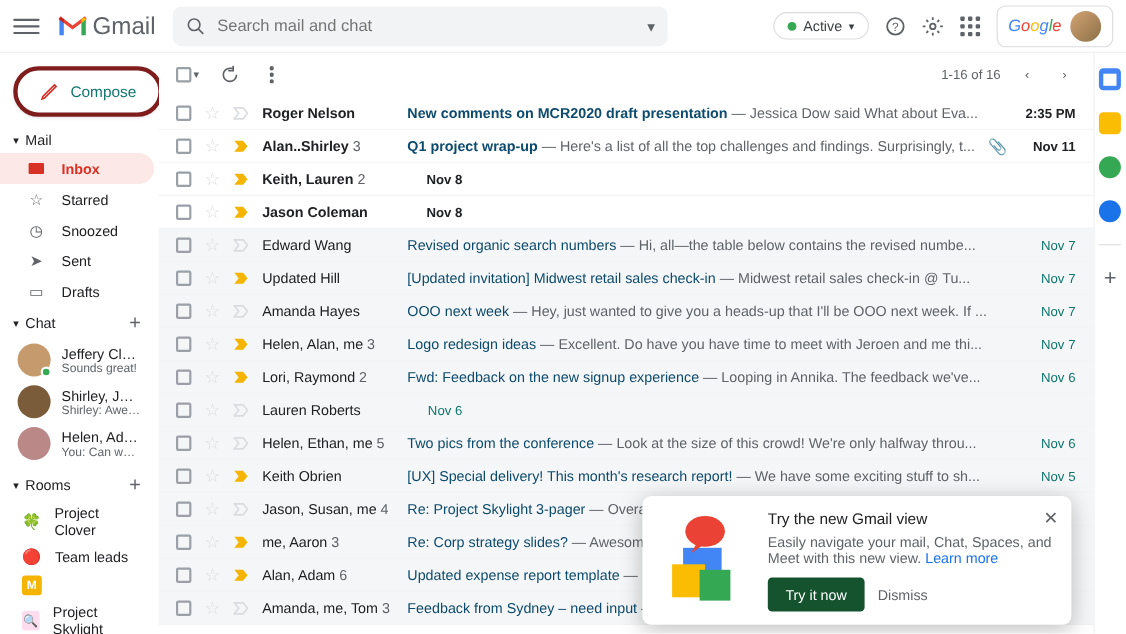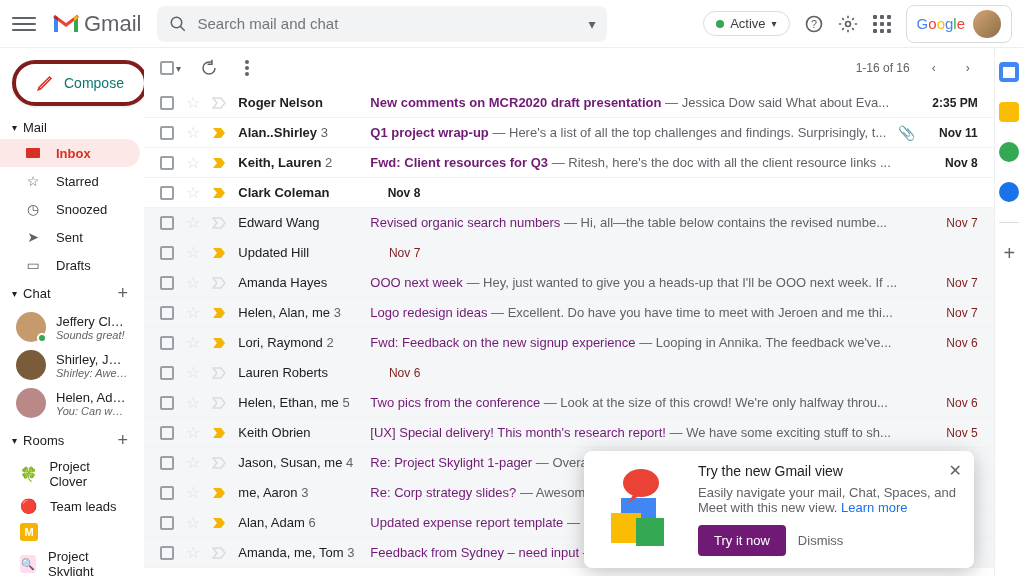--- a/index.html
+++ b/index.html
@@ -11,70 +11,70 @@
 .logo-m { font-weight:500; }
 .search { flex:0 0 450px; height:36px; background:#f1f3f4; border-radius:8px; display:flex; align-items:center; padding:0 12px; gap:10px; color:#5f6368; }
 .search input { border:none; background:transparent; flex:1; font-size:15px; outline:none; color:#5f6368; }
 .search .chev { margin-left:auto; }
 .hdr-right { margin-left:auto; display:flex; align-items:center; gap:14px;text-align:right; }
 .active-chip { border:1px solid #dadce0; border-radius:16px; padding:4px 12px; display:flex; align-items:center; gap:6px; font-size:13px; color:#3c4043; }
 .dot-g { width:8px; height:8px; background:#34a853; border-radius:50%; }
 .icn { width:20px; height:20px; color:#5f6368; cursor:pointer; display:flex; align-items:center; justify-content:center; }
 .apps-grid { display:grid; grid-template-columns:repeat(3,4px); grid-template-rows:repeat(3,4px); gap:3px; }
 .apps-grid div { background:#5f6368; border-radius:1px; }
-.google-box { border:1px solid #dadce0; border-radius:8px; padding:4px 10px; display:flex; align-items:center; gap:8px; }
+.google-box { border:1px solid #dadce0; border-radius:8px; padding:4px 10px; display:flex; align-items:center; gap:8px;font-style:italic; }
 .avatar { width:28px; height:28px; border-radius:50%; background:linear-gradient(135deg,#d4a574,#8b6f47); }
 .main { display:flex; height:528px; }
 .sidebar { width:200px; padding:8px 4px 8px 0; overflow-y:auto; }
 .compose { margin:4px 0 10px 12px; display:inline-flex; align-items:center; gap:10px; padding:10px 20px; border:4px solid #7f1d1d; border-radius:24px; box-shadow:0 1px 3px rgba(60,64,67,.15); cursor:pointer; color:#0f766e; font-weight:500; }
 .sect-hdr { display:flex; align-items:center; padding:4px 12px; color:#202124; font-weight:500; font-size:13px; cursor:pointer; }
 .sect-hdr .chev { margin-right:6px; font-size:10px; }
 .sect-hdr .plus { margin-left:auto; font-size:18px; color:#5f6368; }
 .nav-item { display:flex; align-items:center; gap:14px; padding:4px 12px 4px 24px; border-radius:0 16px 16px 0; cursor:pointer; font-size:13px; color:#202124; height:28px; }
 .nav-item.active { background:#fce8e6; color:#d93025; font-weight:600; }
 .nav-item .ni { width:18px; display:flex; justify-content:center; color:#5f6368; font-size:14px; }
 .nav-item.active .ni { color:#d93025; }
 .chat-item { display:flex; align-items:center; gap:10px; padding:4px 12px 4px 16px; cursor:pointer; }
 .chat-av { width:30px; height:30px; border-radius:50%; background:#888; flex-shrink:0; position:relative; }
 .chat-av .pres { position:absolute; bottom:-1px; right:-1px; width:10px; height:10px; background:#34a853; border:2px solid #fff; border-radius:50%; }
 .chat-txt { overflow:hidden; }
 .chat-txt .nm { font-size:13px; font-weight:500; white-space:nowrap; overflow:hidden; text-overflow:ellipsis; }
-.chat-txt .sn { font-size:11px; color:#5f6368; white-space:nowrap; overflow:hidden; text-overflow:ellipsis;font-style:italic; }
+.chat-txt .sn { font-size:11px; color:#5f6368; white-space:nowrap; overflow:hidden; text-overflow:ellipsis; }
 .room-item { display:flex; align-items:center; gap:12px; padding:4px 12px 4px 20px; cursor:pointer; font-size:13px; }
 .room-ic { width:18px; height:18px; display:flex; align-items:center; justify-content:center; font-size:14px; }
 .content { flex:1; display:flex; flex-direction:column; border-left:0; }
 .toolbar { height:40px; display:flex; align-items:center; padding:0 16px; gap:18px; color:#5f6368; }
 .toolbar .right { margin-left:auto; display:flex; align-items:center; gap:14px; font-size:12px; }
 .cbx { width:14px; height:14px; border:2px solid #9aa0a6; border-radius:2px; cursor:pointer; }
 .cbx-wrap { display:flex; align-items:center; gap:2px; }
 .emails { flex:1; overflow-y:auto; }
 .email-row { display:flex; align-items:center; padding:0 16px; height:30px; border-bottom:1px solid #f1f3f4; cursor:pointer; gap:12px; }
 .email-row.unread { background:#fff; }
 .email-row.read { background:#f5f6f7; }
 .email-row .star { color:#dadce0; cursor:pointer; font-size:16px; }
 .email-row .imp { width:14px; }
 .email-row .imp.y svg { fill:#f4b400; }
 .email-row .imp.n svg { fill:none; stroke:#dadce0; stroke-width:1.5; }
 .email-row .sender { width:120px; font-size:13px; white-space:nowrap; overflow:hidden; text-overflow:ellipsis; }
 .email-row.unread .sender { font-weight:700; }
 .email-row .subj-wrap { flex:1; font-size:13px; white-space:nowrap; overflow:hidden; text-overflow:ellipsis; color:#5f6368; }
-.email-row .subj { color:#701a75; }
+.email-row .subj { color:#0c4a6e; }
 .email-row.unread .subj { font-weight:700; }
 .email-row .attach { color:#5f6368; font-size:14px; }
-.email-row .date { width:50px; text-align:right; font-size:12px; color:#7f1d1d; }
+.email-row .date { width:50px; text-align:right; font-size:12px; color:#0f766e; }
 .email-row.unread .date { font-weight:700; color:#202124; }
 .rightbar { width:42px; border-left:1px solid #eee; display:flex; flex-direction:column; align-items:center; gap:20px; padding-top:14px; }
 .rb-ic { width:20px; height:20px; border-radius:4px; cursor:pointer; }
 .popup { position:absolute; bottom:8px; right:50px; width:390px; background:#fff; border-radius:8px; box-shadow:0 4px 20px rgba(0,0,0,.25); display:flex; padding:12px; gap:12px; }
 .popup-img { width:90px; height:90px; display:flex; align-items:center; justify-content:center; }
 .popup-body { flex:1; font-size:13px; color:#5f6368; }
 .popup-body .ttl { color:#202124; font-weight:500; font-size:14px; margin-bottom:6px; }
 .popup-body a { color:#1a73e8; text-decoration:none; }
 .popup-actions { margin-top:10px; display:flex; gap:12px; align-items:center; }
-.btn-primary { background:#701a75; color:#fff; border:none; padding:8px 16px; border-radius:4px; font-size:13px; cursor:pointer; }
+.btn-primary { background:#14532d; color:#fff; border:none; padding:8px 16px; border-radius:4px; font-size:13px; cursor:pointer; }
 .btn-text { color:#5f6368; cursor:pointer; font-size:13px; }
 .popup .close { position:absolute; top:10px; right:12px; cursor:pointer; color:#5f6368; font-size:16px; }
 svg { display:block; }
 </style>
 </head>
 <body>
 
 <div class="header">
   <div class="hamburger">
       <div></div>
@@ -287,32 +287,31 @@
         </div>
         <div class="email-row unread">
           <div class="cbx"></div>
           <span class="star">☆</span>
           <span class="imp y">
             <svg width="14" height="12" viewBox="0 0 14 12">
               <path d="M1 1 H9 L13 6 L9 11 H1 L5 6 Z"></path>
             </svg>
           </span>
           <span class="sender">Keith, Lauren <span style="font-weight:400;color:#5f6368;">2</span></span>
-          <span class="subj-wrap"><span class="subj">Fwd: Client resources for Q3</span> — Ritesh, here's the doc with all the client resource links ...</span>
           <span class="date">Nov 8</span>
         </div>
         <div class="email-row unread">
           <div class="cbx"></div>
           <span class="star">☆</span>
           <span class="imp y">
             <svg width="14" height="12" viewBox="0 0 14 12">
               <path d="M1 1 H9 L13 6 L9 11 H1 L5 6 Z"></path>
             </svg>
           </span>
-          <span class="sender">Clark Coleman</span>
+          <span class="sender">Jason Coleman</span>
           <span class="date">Nov 8</span>
         </div>
         <div class="email-row read">
           <div class="cbx"></div>
           <span class="star">☆</span>
           <span class="imp n">
             <svg width="14" height="12" viewBox="0 0 14 12">
               <path d="M1 1 H9 L13 6 L9 11 H1 L5 6 Z"></path>
             </svg>
           </span>
@@ -322,20 +321,21 @@
         </div>
         <div class="email-row read">
           <div class="cbx"></div>
           <span class="star">☆</span>
           <span class="imp y">
             <svg width="14" height="12" viewBox="0 0 14 12">
               <path d="M1 1 H9 L13 6 L9 11 H1 L5 6 Z"></path>
             </svg>
           </span>
           <span class="sender">Updated Hill</span>
+          <span class="subj-wrap"><span class="subj">[Updated invitation] Midwest retail sales check-in</span> — Midwest retail sales check-in @ Tu...</span>
           <span class="date">Nov 7</span>
         </div>
         <div class="email-row read">
           <div class="cbx"></div>
           <span class="star">☆</span>
           <span class="imp n">
             <svg width="14" height="12" viewBox="0 0 14 12">
               <path d="M1 1 H9 L13 6 L9 11 H1 L5 6 Z"></path>
             </svg>
           </span>
@@ -404,21 +404,21 @@
         </div>
         <div class="email-row read">
           <div class="cbx"></div>
           <span class="star">☆</span>
           <span class="imp n">
             <svg width="14" height="12" viewBox="0 0 14 12">
               <path d="M1 1 H9 L13 6 L9 11 H1 L5 6 Z"></path>
             </svg>
           </span>
           <span class="sender">Jason, Susan, me <span style="font-weight:400;color:#5f6368;">4</span></span>
-          <span class="subj-wrap"><span class="subj">Re: Project Skylight 1-pager</span> — Overall, it lo</span>
+          <span class="subj-wrap"><span class="subj">Re: Project Skylight 3-pager</span> — Overall, it lo</span>
           <span class="date"></span>
         </div>
         <div class="email-row read">
           <div class="cbx"></div>
           <span class="star">☆</span>
           <span class="imp y">
             <svg width="14" height="12" viewBox="0 0 14 12">
               <path d="M1 1 H9 L13 6 L9 11 H1 L5 6 Z"></path>
             </svg>
           </span>

